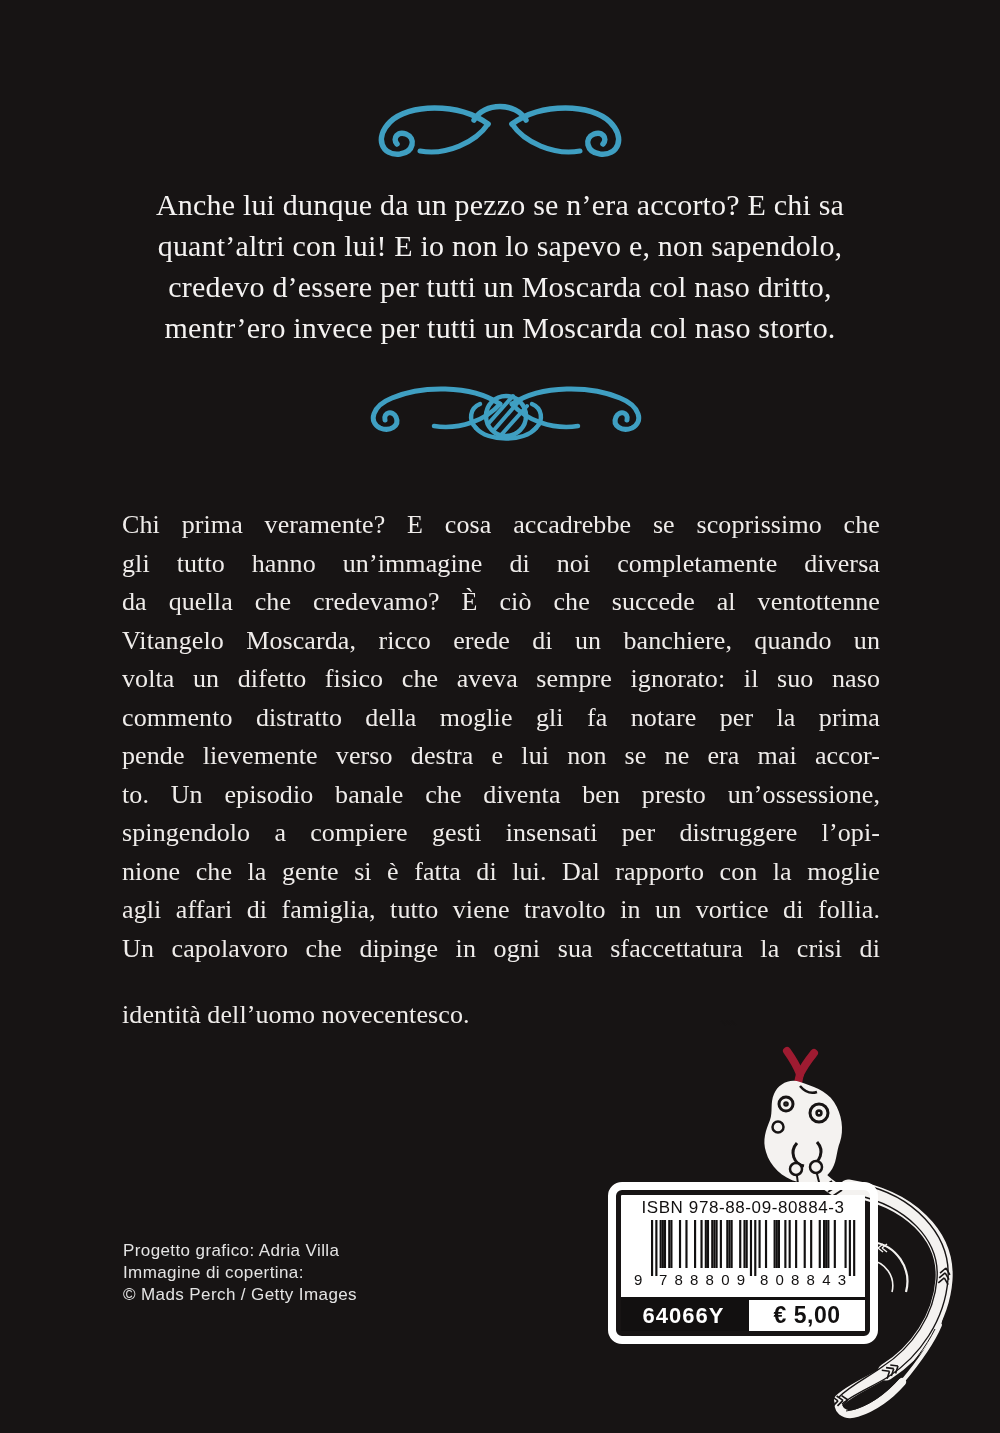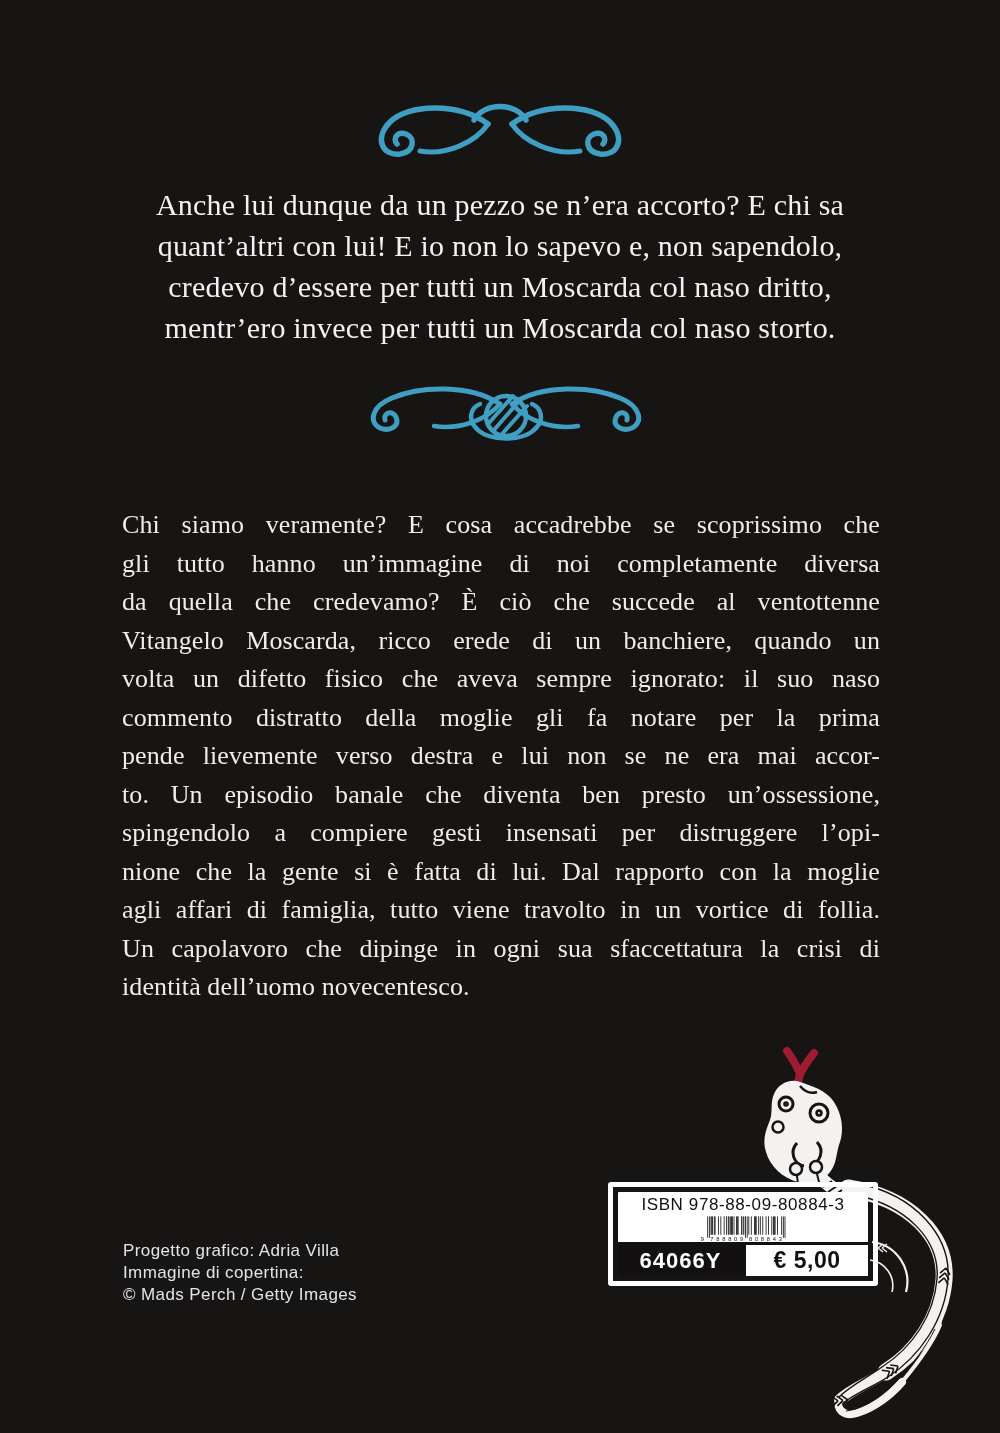--- a/index.html
+++ b/index.html
@@ -34,38 +34,38 @@
   .body-text { position: absolute; left: 122px; top: 506px; width: 758px; }
   .bline {
     font-size: 26px;
     line-height: 38.5px;
     color: #efecea;
     text-align: justify;
     text-align-last: justify;
     white-space: nowrap;
     letter-spacing: 0.1px;
   }
-  .bline:last-child { text-align-last: left; white-space: normal; }
+  .bline:last-child { text-align-last: left; white-space: normal; margin-top: 28px; }
 
   .credits {
     position: absolute; left: 123px; top: 1240px;
     font-family: "Liberation Sans", sans-serif;
     font-size: 17px; line-height: 22px;
     color: #e4e4e4; letter-spacing: 0.4px;
   }
   .credit-gap { }
 
   .snake { position: absolute; left: 720px; top: 1020px; width: 280px; height: 413px; z-index: 1; }
   .snake .wbody { fill: none; stroke: #f4f2f0; }
   .snake .bdetail { fill: none; stroke: #171414; }
   .snake .wdetail { fill: none; stroke: #f4f2f0; }
 
   .label {
-    position: absolute; left: 608px; top: 1182px; width: 270px; height: 104px;
-    border: 5px solid #ffffff; border-radius: 3px;
+    position: absolute; left: 608px; top: 1182px; width: 270px; height: 162px;
+    border: 8px solid #ffffff; border-radius: 14px;
     padding: 5px; box-sizing: border-box;
     z-index: 2;
   }
   .label-inner {
     background: #fff; height: 100%; border-radius: 1px;
     display: flex; flex-direction: column;
     font-family: "Liberation Sans", sans-serif;
   }
   .isbn-row {
     height: 24px; line-height: 26px; text-align: center;
@@ -122,21 +122,21 @@
     <circle cx="148" cy="38" r="20" stroke-width="4.5"></circle>
     <line x1="136" y1="52" x2="162" y2="22" stroke-width="4"></line>
     <line x1="144" y1="56" x2="169" y2="28" stroke-width="4"></line>
     <line x1="130" y1="46" x2="155" y2="18" stroke-width="4"></line>
     <path d="M 118,50 C 130,64 166,64 178,50" stroke-width="4.5"></path>
     <path d="M 118,50 C 110,42 112,30 122,26" stroke-width="4.5"></path>
     <path d="M 178,50 C 186,42 184,30 174,26" stroke-width="4.5"></path>
   </svg>
 
   <div class="body-text">
-      <div class="bline">Chi siamo veramente? E cosa accadrebbe se scoprissimo che</div>
+      <div class="bline">Chi prima veramente? E cosa accadrebbe se scoprissimo che</div>
       <div class="bline">gli tutto hanno un’immagine di noi completamente diversa</div>
       <div class="bline">da quella che credevamo? È ciò che succede al ventottenne</div>
       <div class="bline">Vitangelo Moscarda, ricco erede di un banchiere, quando un</div>
       <div class="bline">volta un difetto fisico che aveva sempre ignorato: il suo naso</div>
       <div class="bline">commento distratto della moglie gli fa notare per la prima</div>
       <div class="bline">pende lievemente verso destra e lui non se ne era mai accor-</div>
       <div class="bline">to. Un episodio banale che diventa ben presto un’ossessione,</div>
       <div class="bline">spingendolo a compiere gesti insensati per distruggere l’opi-</div>
       <div class="bline">nione che la gente si è fatta di lui. Dal rapporto con la moglie</div>
       <div class="bline">agli affari di famiglia, tutto viene travolto in un vortice di follia.</div>

